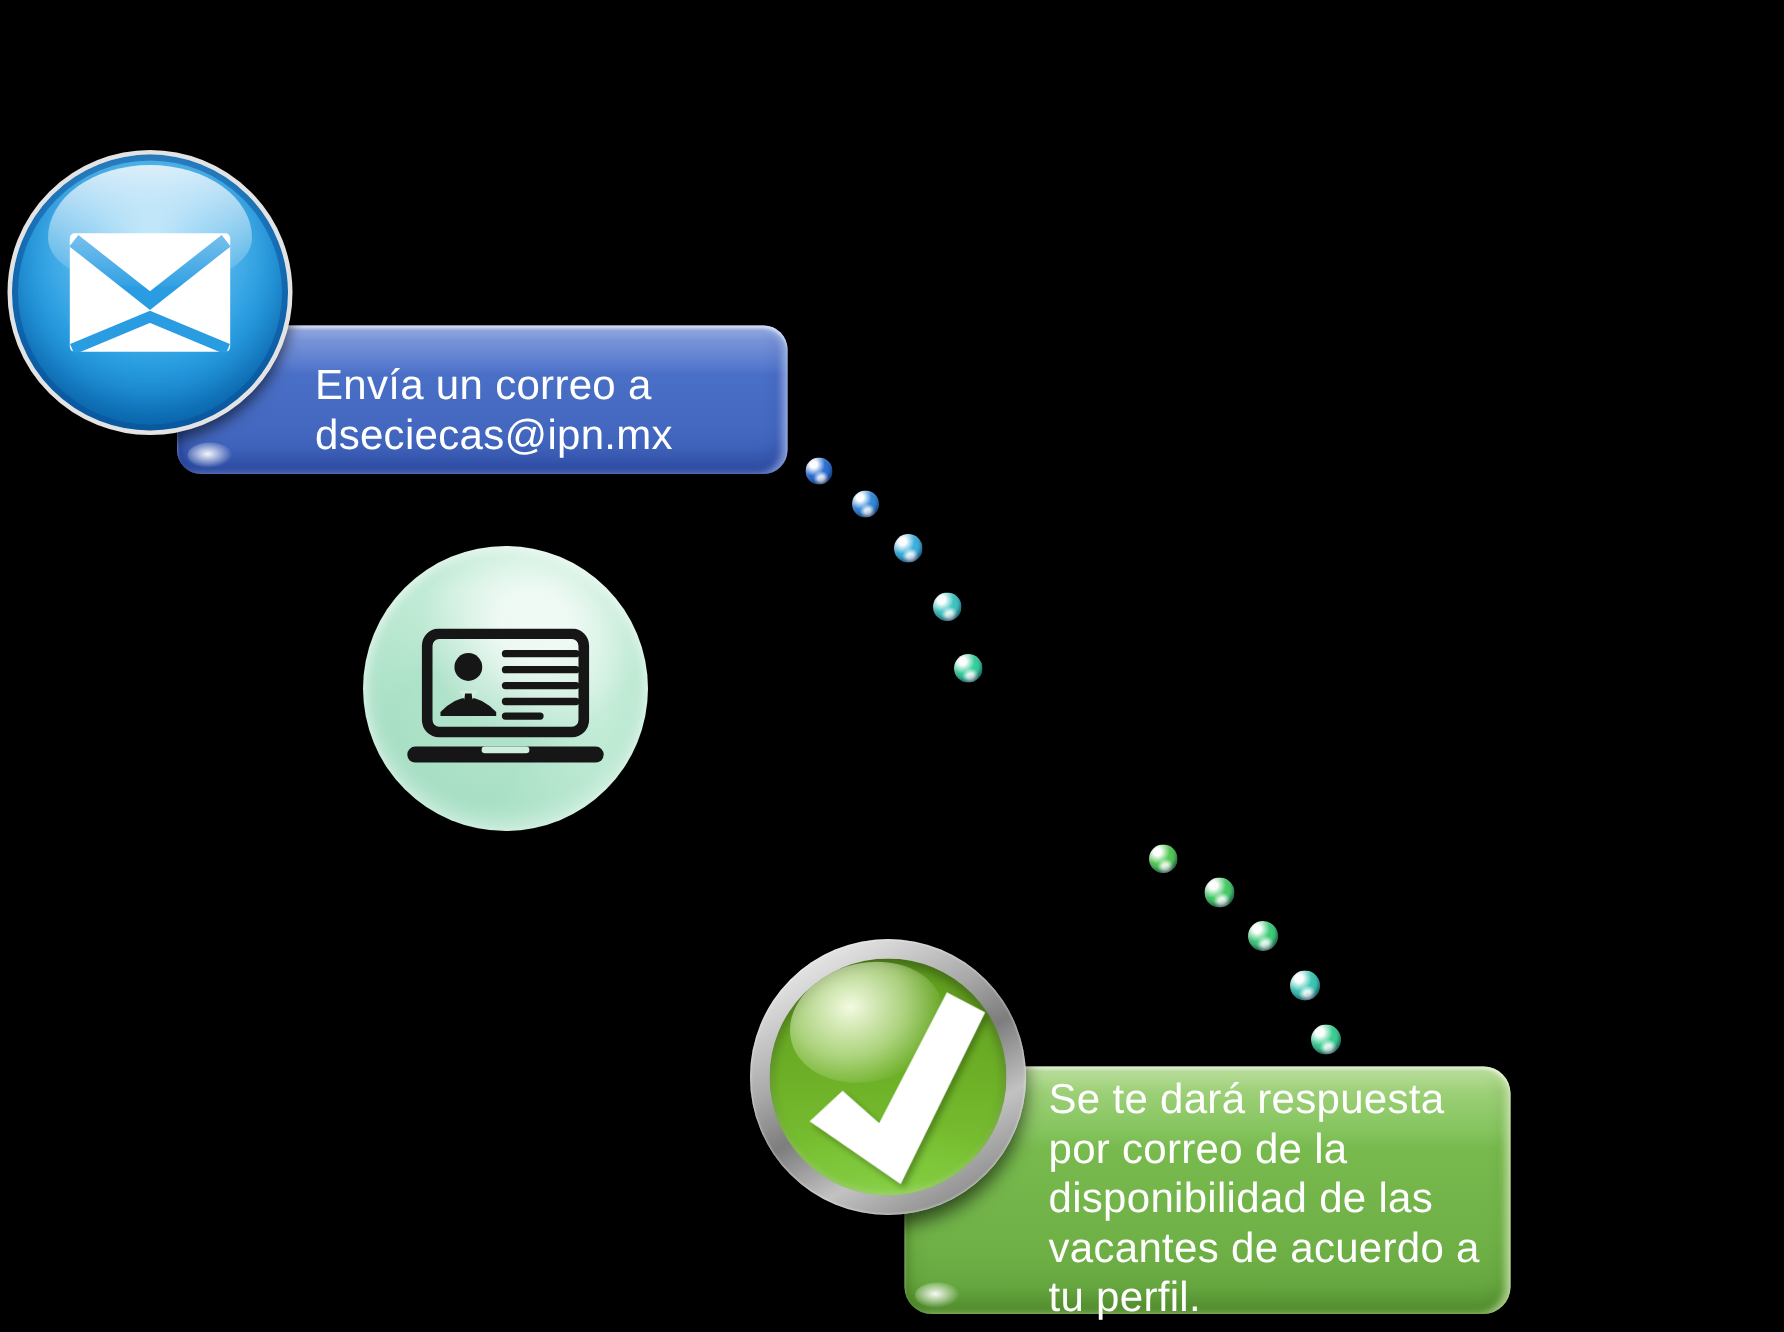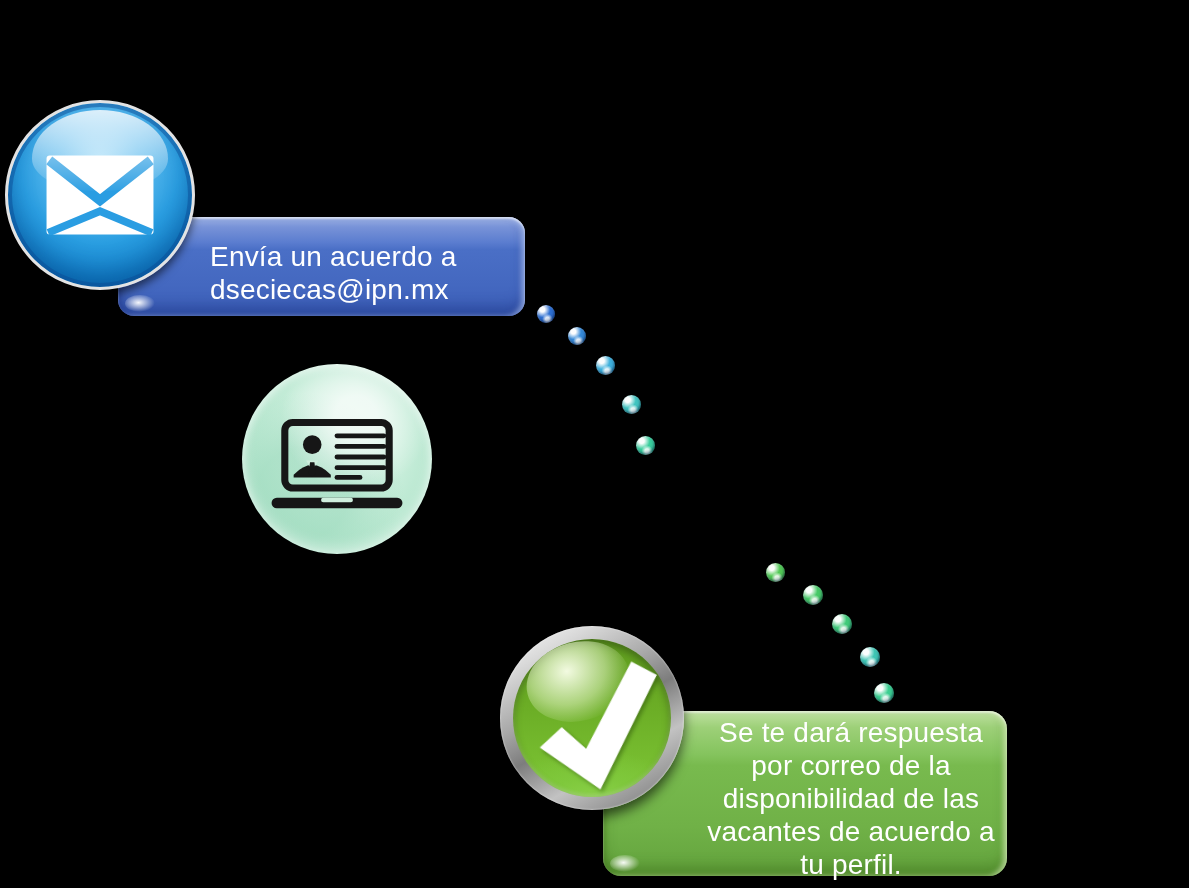--- a/index.html
+++ b/index.html
@@ -40,21 +40,21 @@
   .bubble::after{ 
     content:"";position:absolute;left:7px;bottom:4px;width:30px;height:17px;border-radius:50%;
     background:radial-gradient(ellipse at 45% 45%,rgba(255,255,255,.95) 0%,rgba(255,255,255,0) 70%);
   }
   .bubble-text{
     margin:0;color:#ffffff;font-size:28px;line-height:33px;
     white-space:pre-line;letter-spacing:.2px;
   }
   .bubble-blue .bubble-text{padding:23px 8px 0 92px;}
   .bubble-teal .bubble-text{padding:23px 8px 0 90px;}
-  .bubble-green .bubble-text{padding:5px 4px 0 96px;text-align:center;}
+  .bubble-green .bubble-text{padding:5px 4px 0 96px;}
 
   
   .orb{position:absolute;border-radius:50%;}
 
   .orb-email{
     left:5px;top:100px;width:184px;height:184px;
     background:radial-gradient(circle at 50% 32%,#a8def8 0%,#5ebbee 26%,#2a9ee1 52%,#1180ca 76%,#0b69b0 100%);
     border:3px solid #e3e3e3;
     box-shadow:0 5px 9px rgba(0,0,0,.55),
                inset 0 0 0 4px rgba(10,75,150,.5),
@@ -110,21 +110,21 @@
       radial-gradient(circle at 45% 40%,var(--c) 0%,var(--c) 55%,rgba(0,0,0,0) 150%);
     box-shadow:inset -1px -2px 3px rgba(0,20,60,.45),inset 1px 1px 2px rgba(255,255,255,.35);
   }
 </style>
 </head>
 <body>
 
 <div id="canvas">
 
   <div class="bubble bubble-blue">
-    <p class="bubble-text">Envía un acuerdo a
+    <p class="bubble-text">Envía un correo a
 dseciecas@ipn.mx</p>
   </div>
 
 
   <div class="bubble bubble-green">
     <p class="bubble-text">Se te dará respuesta
 por correo de la
 disponibilidad de las
 vacantes de acuerdo a
 tu perfil.</p>

